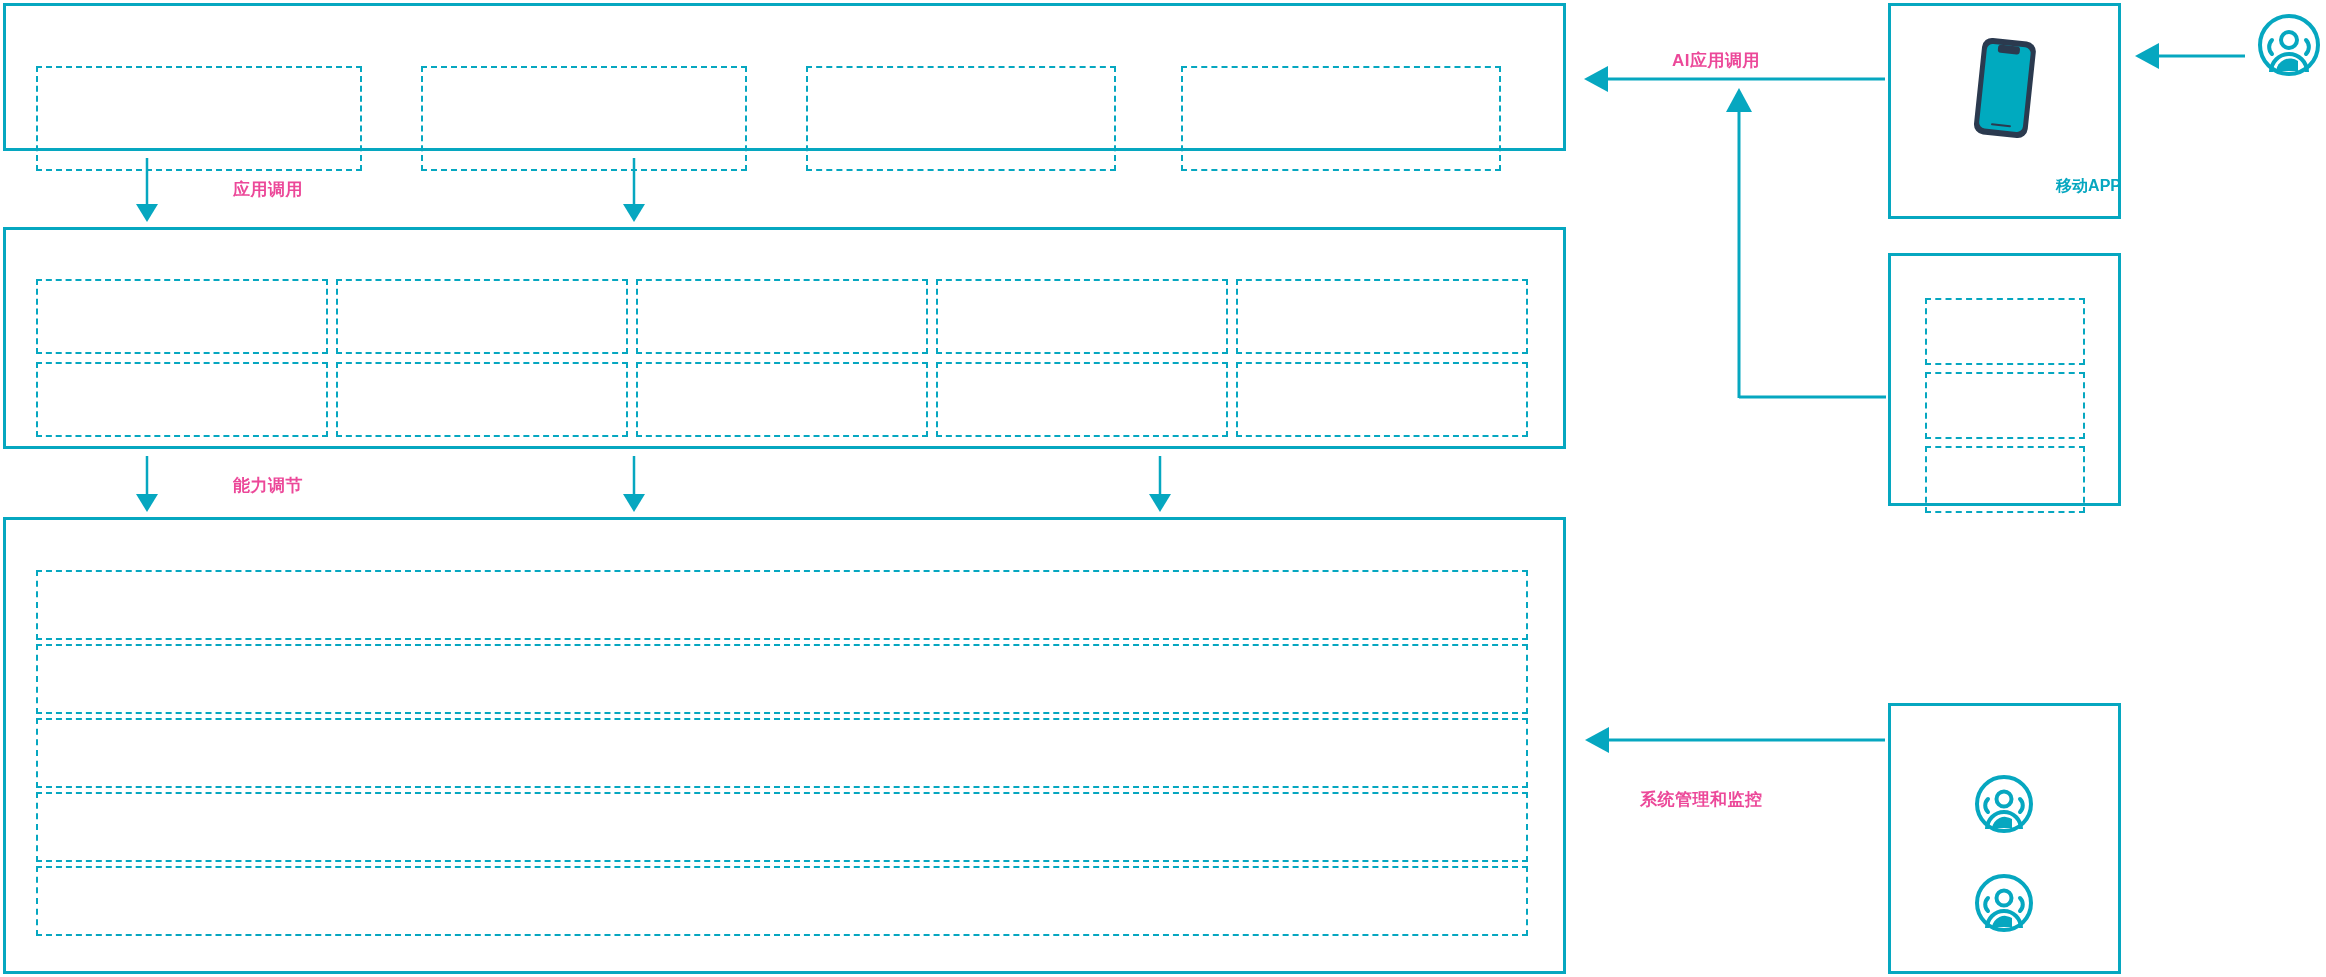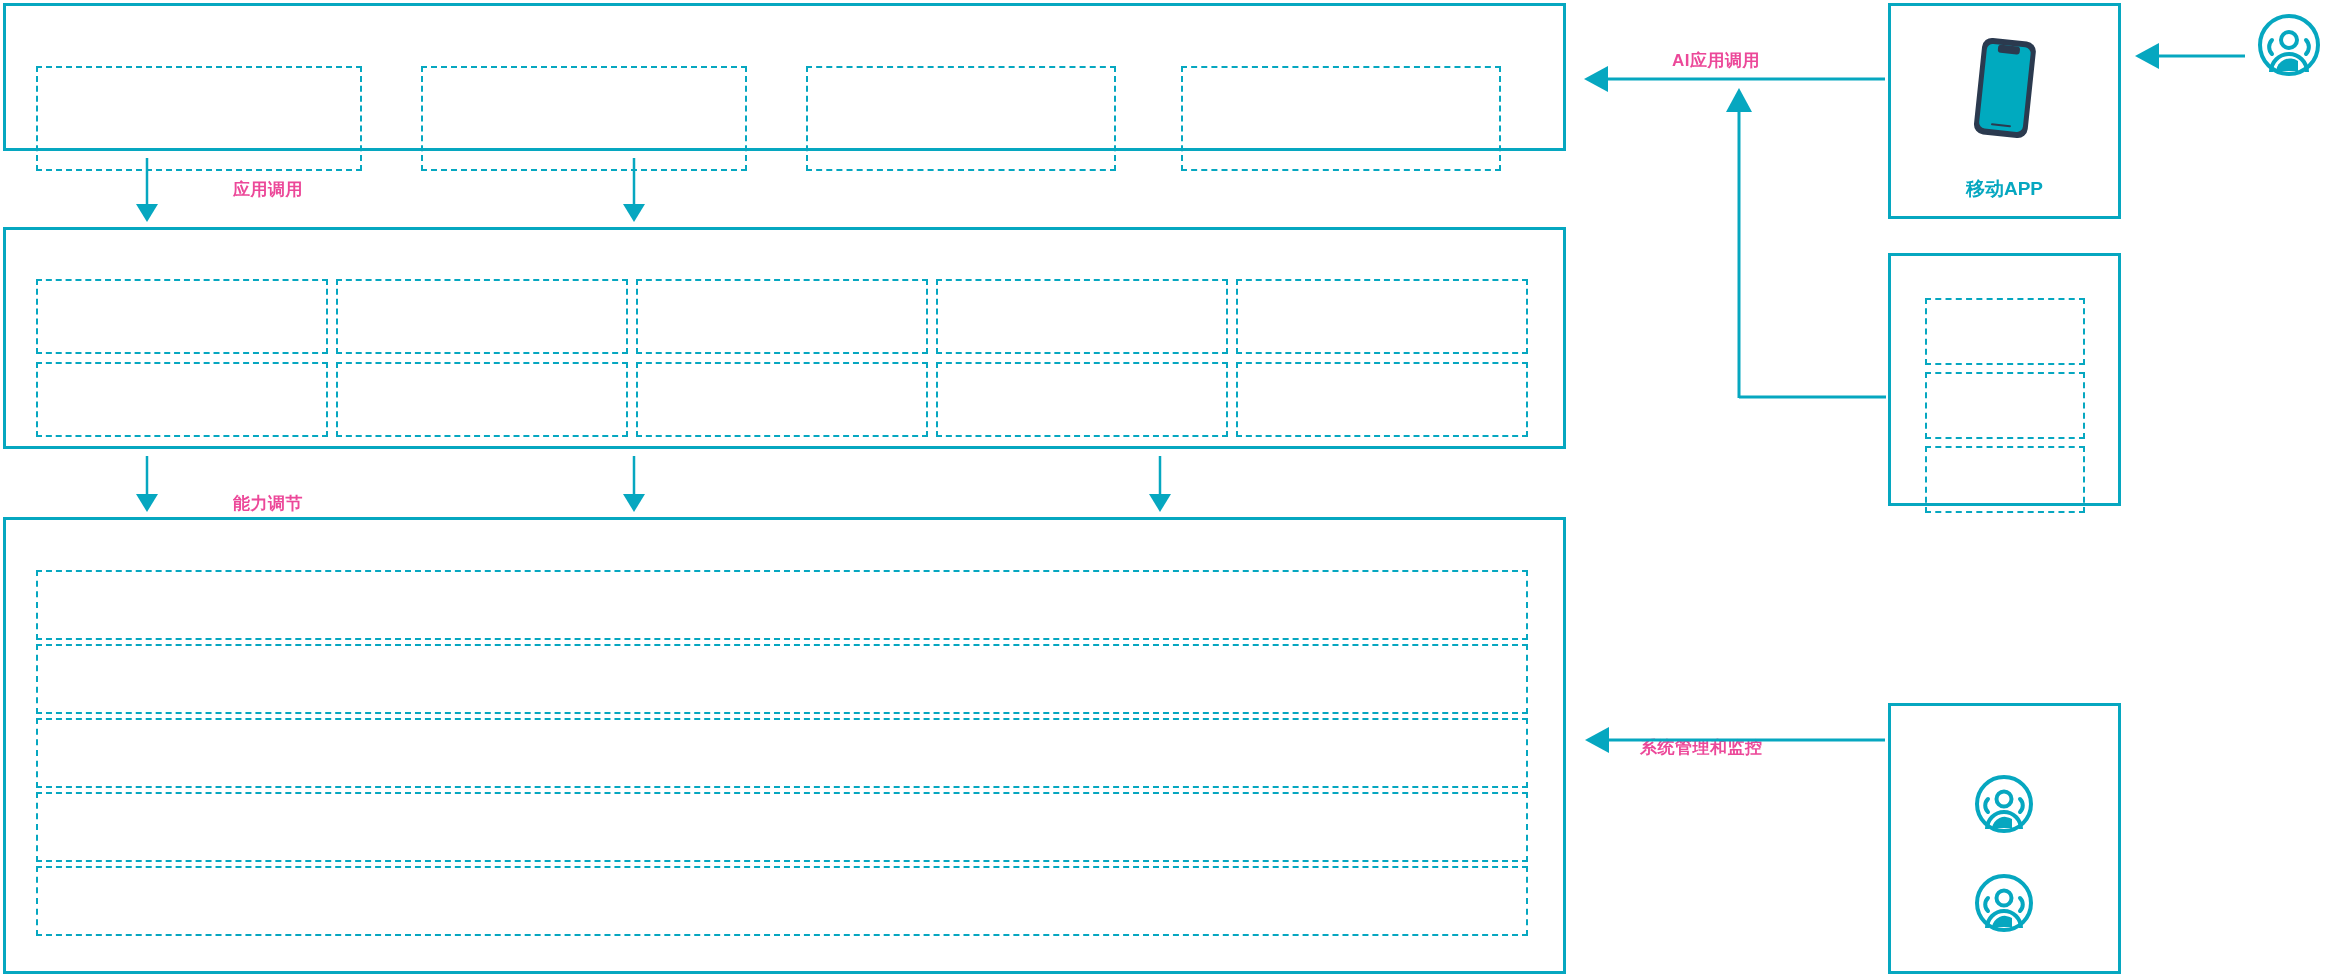--- a/index.html
+++ b/index.html
@@ -51,24 +51,24 @@
     font-weight: bold;
     white-space: nowrap;
     letter-spacing: 0.5px;
     font-family: "Liberation Sans", "DejaVu Sans", sans-serif;
   }
 
   
   .box-caption {
     position: absolute;
     color: #06A7C0;
-    font-size: 19px;
+    font-size: 16px;
     font-weight: bold;
     white-space: nowrap;
-    text-align: center;
+    text-align: right;
     font-family: "Liberation Sans", "DejaVu Sans", sans-serif;
   }
 
   
   #overlay {
     position: absolute;
     top: 0;
     left: 0;
     width: 2326px;
     height: 977px;
@@ -118,25 +118,25 @@
     <div class="dashed-box" style="left:34px; top:116px; width:160px; height:67px;"></div>
     <div class="dashed-box" style="left:34px; top:190px; width:160px; height:67px;"></div>
   </div>
 
   <div class="side-panel" style="left:1888px; top:703px; width:233px; height:271px;"></div>
 
   <div class="box-caption" style="left:1888px; top:176px; width:233px;">移动APP</div>
 
   <div class="conn-label" style="left:233px; top:178px;">应用调用</div>
 
-  <div class="conn-label" style="left:233px; top:492px;">能力调节</div>
+  <div class="conn-label" style="left:233px; top:474px;">能力调节</div>
 
   <div class="conn-label" style="left:1672px; top:49px;">AI应用调用</div>
 
-  <div class="conn-label" style="left:1640px; top:736px;">系统管理和监控</div>
+  <div class="conn-label" style="left:1640px; top:788px;">系统管理和监控</div>
 
   <svg id="overlay" viewBox="0 0 2326 977" xmlns="http://www.w3.org/2000/svg">
 
     <g>
       <line x1="147" y1="158" x2="147" y2="206" stroke="#06A7C0" stroke-width="2.5"></line>
       <polygon points="136,204 158,204 147,222" fill="#06A7C0"></polygon>
     </g>
     <g>
       <line x1="634" y1="158" x2="634" y2="206" stroke="#06A7C0" stroke-width="2.5"></line>
       <polygon points="623,204 645,204 634,222" fill="#06A7C0"></polygon>

